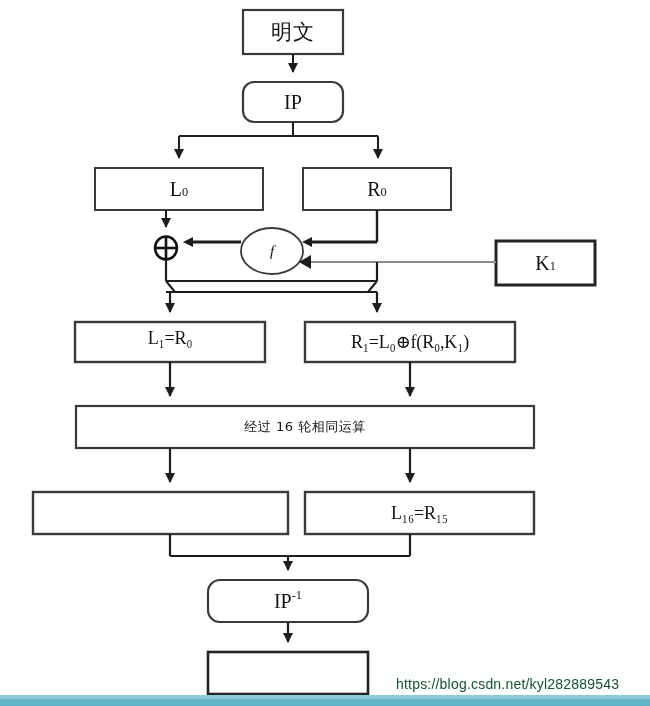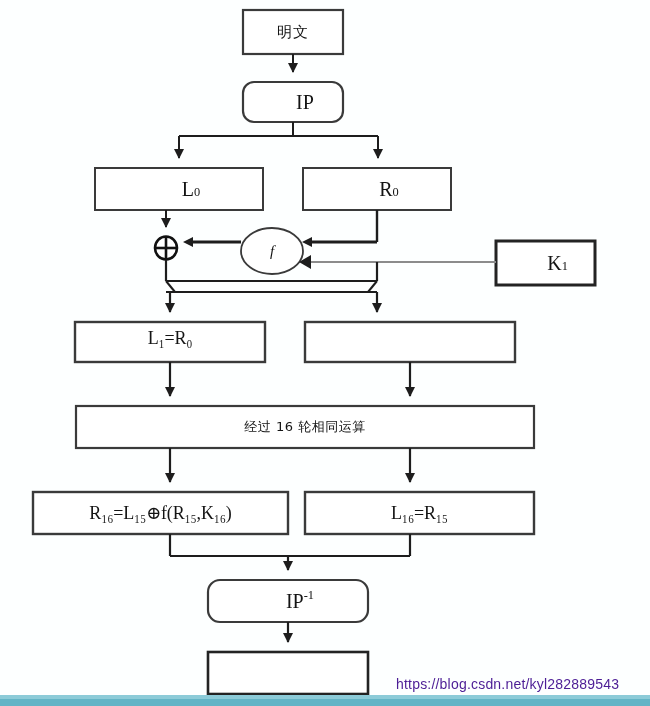--- a/index.html
+++ b/index.html
@@ -27,33 +27,32 @@
     display: flex;
     align-items: center;
     justify-content: center;
     text-align: center;
     color: #141414;
     white-space: nowrap;
     pointer-events: none;
   }
   .lbl-cn {
     font-family: Liberation Sans, sans-serif;
-    font-size: 15px;
+    font-size: 21px;
     letter-spacing: 1px;
   }
   .lbl-cn-mid {
     font-family: "DejaVu Sans", "Liberation Sans", sans-serif;
     font-size: 13px;
     letter-spacing: 0.5px;
   }
   .lbl-sr {
     font-family: "Liberation Serif", "DejaVu Serif", serif;
     font-size: 20px;
     font-weight: 500;
-    padding-left: 12px;
   }
   .lbl-sr sub {
     font-size: 0.62em;
     vertical-align: baseline;
     position: relative;
     bottom: -0.26em;
   }
   .lbl-sr sup {
     font-size: 0.62em;
     vertical-align: baseline;
@@ -69,21 +68,21 @@
     font-family: "Liberation Serif", "DejaVu Serif", serif;
     font-style: italic;
     font-size: 15px;
   }
   .watermark {
     position: absolute;
     left: 396px;
     top: 676px;
     font-family: "Liberation Sans", "DejaVu Sans", sans-serif;
     font-size: 14px;
-    color: #4c1d95;
+    color: #14532d;
     letter-spacing: 0.2px;
     white-space: nowrap;
     pointer-events: none;
   }
   .bottom-bar {
     position: absolute;
     left: 0;
     top: 695px;
     width: 650px;
     height: 11px;
@@ -246,24 +245,24 @@
 
   <div class="node-label lbl-f" style="left:241px; top:228px; width:62px; height:46px;">f</div>
 
   <div class="node-label lbl-sr" style="left:496px; top:241px; width:99px; height:44px;">
     <span>K</span>
       <sub>1</sub>
   </div>
 
   <div class="node-label lbl-eq" style="left:75px; top:322px; width:190px; height:32px;">L₁=R₀</div>
 
+  <div class="node-label lbl-eq" style="left:305px; top:322px; width:210px; height:40px;">R₁=L₀⊕f(R₀,K₁)</div>
 
   <div class="node-label lbl-cn-mid" style="left:76px; top:406px; width:458px; height:42px;">经过 16 轮相同运算</div>
 
-  <div class="node-label lbl-eq" style="left:33px; top:492px; width:255px; height:42px;">R₁₆=L₁₅⊕f(R₁₅,K₁₆)</div>
 
   <div class="node-label lbl-eq" style="left:305px; top:492px; width:229px; height:42px;">L₁₆=R₁₅</div>
 
   <div class="node-label lbl-sr" style="left:208px; top:580px; width:160px; height:42px;">
     <span>IP</span>
       <sup>-1</sup>
   </div>
 
 
   <div class="watermark">https://blog.csdn.net/kyl282889543</div>

